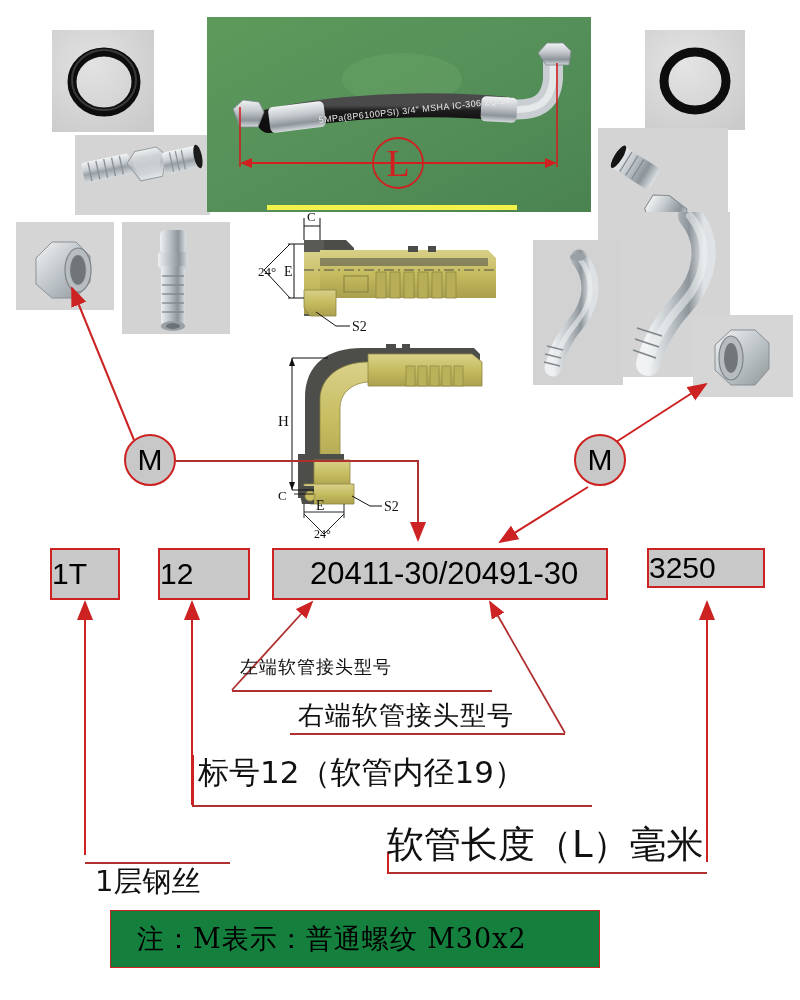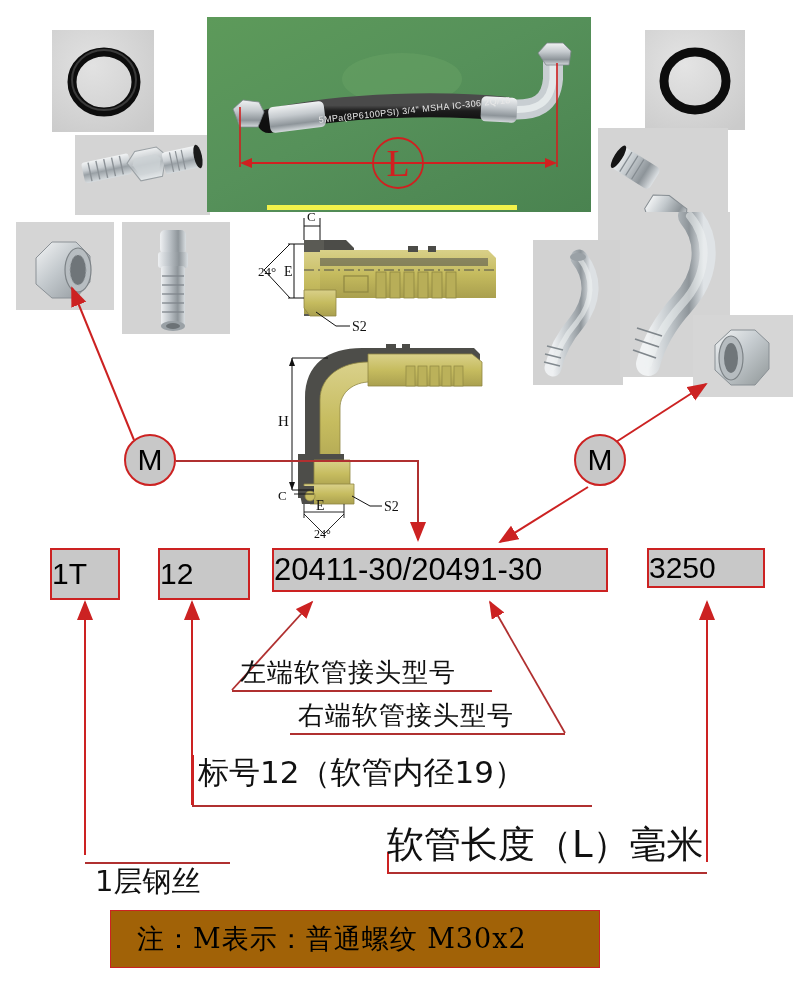--- a/index.html
+++ b/index.html
@@ -51,21 +51,21 @@
   }
   .cnlabel.sans{font-family:"DejaVu Sans","Liberation Sans",sans-serif;}
 
   
   .uline{position:absolute;background:#b03030;height:1.5px;}
   .vline{position:absolute;background:#cc2222;width:1.5px;}
 
   
   .notebox{
     position:absolute;
-    background:#a16207;
+    background:#15803d;
     border:1.5px solid #cc2222;
     display:flex;align-items:center;
     box-sizing:border-box;
     font-family:"DejaVu Serif","Liberation Serif",serif;
     font-size:27px;
     padding-left:26px;
     letter-spacing:1px;
   }
 
   svg.ov{position:absolute;left:0;top:0;width:800px;height:1000px;pointer-events:none;}
@@ -490,29 +490,29 @@
   </div>
 
   <div class="codebox" style="left:50px;top:548px;width:70px;height:52px;">
     <span>1T</span>
   </div>
 
   <div class="codebox" style="left:158px;top:548px;width:92px;height:52px;">
     <span>12</span>
   </div>
 
-  <div class="codebox wide" style="left:272px;top:548px;width:336px;height:44px;">
+  <div class="codebox wide" style="left:272px;top:548px;width:336px;height:52px;padding-left:36px;">
     <span>20411-30/20491-30</span>
   </div>
 
   <div class="codebox" style="left:647px;top:548px;width:118px;height:40px;">
     <span>3250</span>
   </div>
 
-  <div class="cnlabel" style="left:240px;top:655px;font-size:26px;letter-spacing:1px;">左端软管接头型号</div>
+  <div class="cnlabel" style="left:240px;top:655px;font-size:18px;letter-spacing:1px;">左端软管接头型号</div>
 
   <div class="cnlabel" style="left:298px;top:698px;font-size:26px;letter-spacing:1px;">右端软管接头型号</div>
 
   <div class="cnlabel sans" style="left:198px;top:752px;font-size:31px;letter-spacing:0px;">标号12（软管内径19）</div>
 
   <div class="cnlabel sans" style="left:95px;top:818px;font-size:29px;margin-top:44px;">1层钢丝</div>
 
   <div class="cnlabel sans" style="left:387px;top:820px;font-size:37px;">软管长度（L）毫米</div>
 
   <div class="notebox" style="left:110px;top:910px;width:490px;height:58px;">

